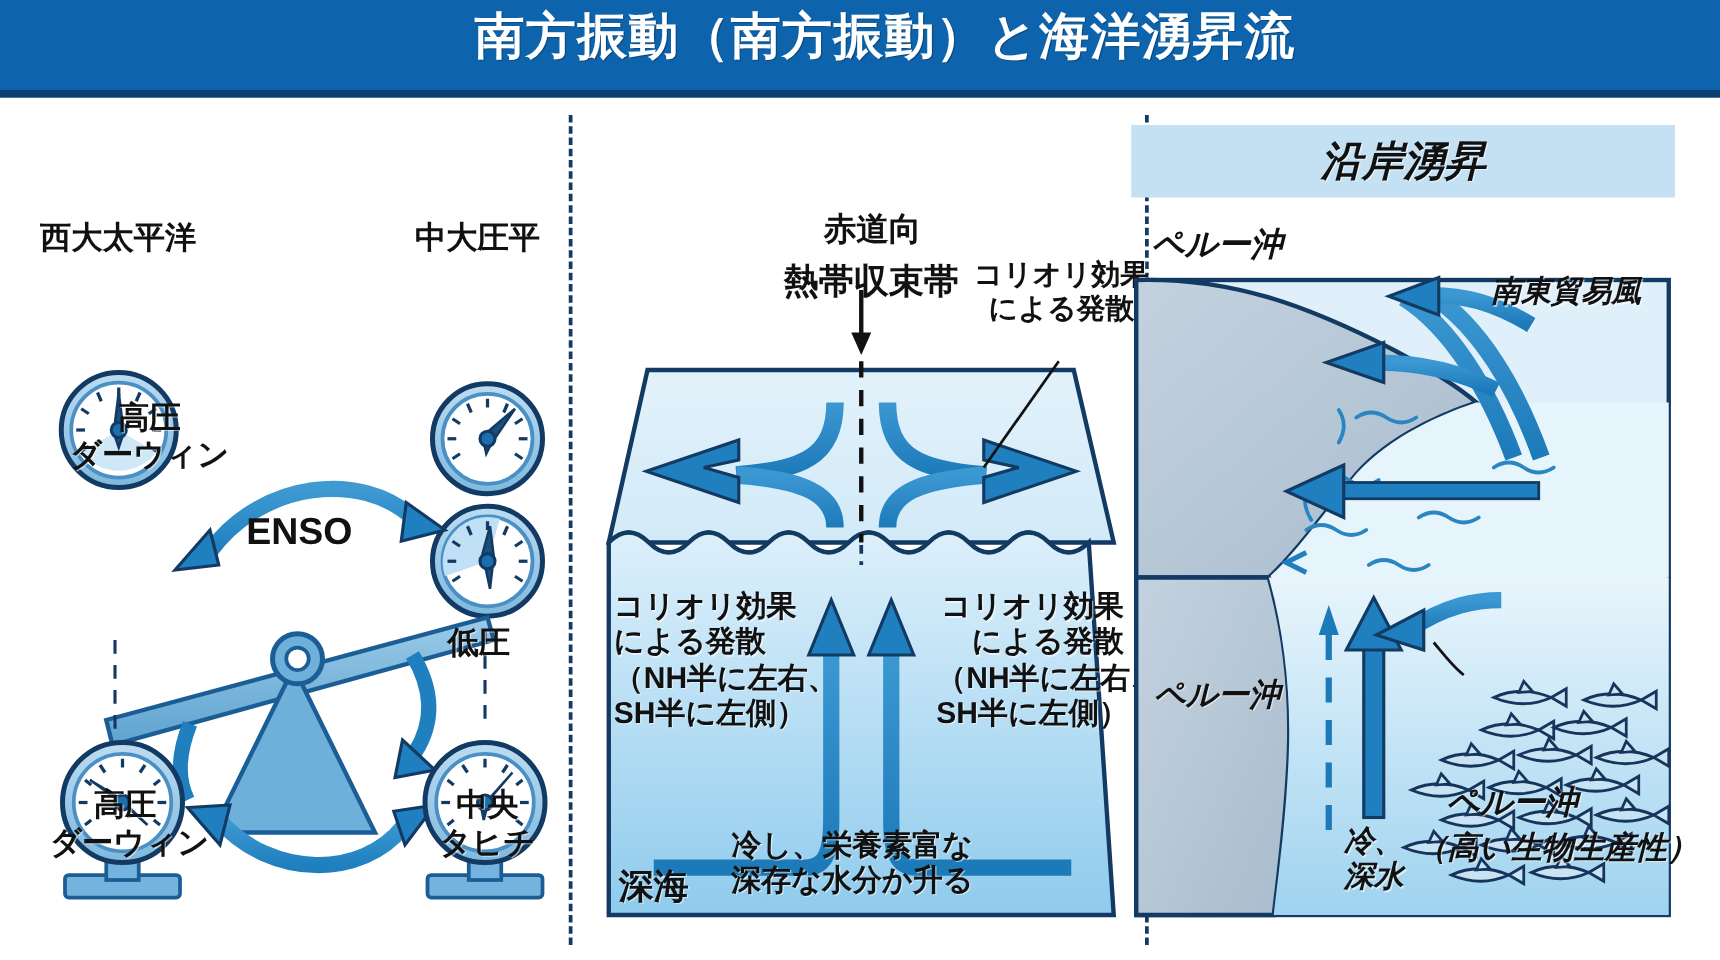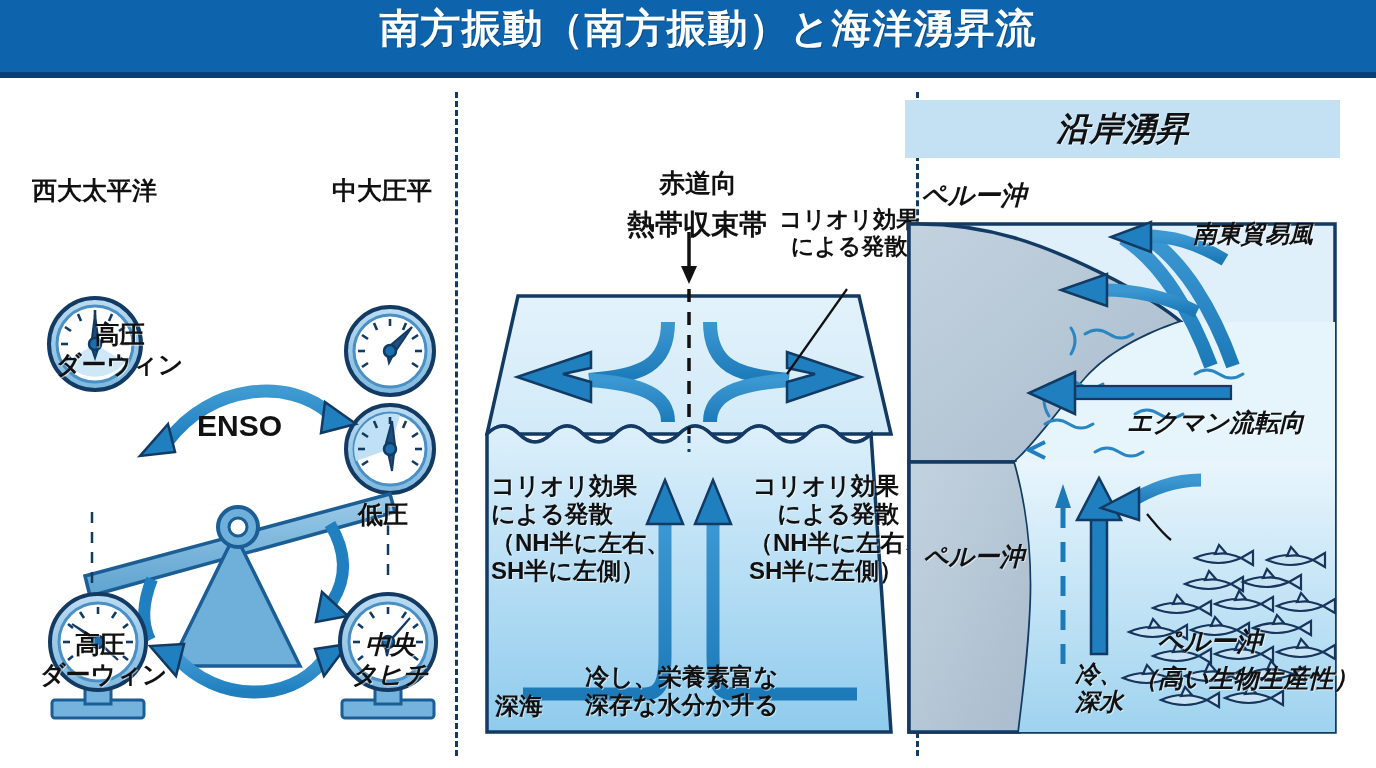--- a/index.html
+++ b/index.html
@@ -198,21 +198,21 @@
     </svg>
 
     <div class="lbl" style="left:32px;top:92px;font-size:25px;">西大太平洋</div>
     <div class="lbl" style="left:332px;top:92px;font-size:25px;">中大圧平</div>
     <div class="lbl" style="left:56px;top:236px;font-size:25px;text-align:center;">高圧
 ダーウィン</div>
     <div class="lbl" style="left:197px;top:324px;font-size:30px;">ENSO</div>
     <div class="lbl" style="left:358px;top:416px;font-size:25px;">低圧</div>
     <div class="lbl" style="left:40px;top:546px;font-size:25px;text-align:center;width:120px;">高圧
 ダーウィン</div>
-    <div class="lbl" style="left:330px;top:546px;font-size:25px;text-align:center;width:120px;font-style:italic;">中央
+    <div class="lbl" style="left:330px;top:546px;font-size:25px;text-align:center;width:120px;">中央
 タヒチ</div>
   </div>
 
   <div class="panel" id="panel-mid">
 
     <svg class="stage" width="455" height="684" viewBox="0 0 455 684">
       <defs>
         <linearGradient id="gSky" x1="0" y1="0" x2="0" y2="1">
           <stop offset="0" stop-color="#e2f2fb"></stop>
             <stop offset="1" stop-color="#d2eaf8"></stop>
@@ -270,21 +270,21 @@
     <div class="lbl" style="left:318px;top:122px;font-size:23px;text-align:center;">コリオリ効果
 による発散</div>
     <div class="lbl" style="left:30px;top:388px;font-size:24px;">コリオリ効果
 による発散
 （NH半に左右、
 SH半に左側）</div>
     <div class="lbl" style="left:288px;top:388px;font-size:24px;text-align:right;width:150px;">コリオリ効果
 による発散
 （NH半に左右、
 SH半に左側）</div>
-    <div class="lbl" style="left:34px;top:608px;font-size:24px;">深海</div>
+    <div class="lbl" style="left:34px;top:608px;font-size:28px;">深海</div>
     <div class="lbl" style="left:124px;top:579px;font-size:24px;text-align:center;">冷し、栄養素富な
 深存な水分か升る</div>
   </div>
 
   <div class="panel" id="panel-right">
     <div class="panelhead">沿岸湧昇</div>
 
     <svg class="stage" width="455" height="684" viewBox="0 0 455 684">
       <defs>
         <linearGradient id="gLand" x1="0" y1="0" x2="1" y2="1">
@@ -447,21 +447,20 @@
         <g transform="translate(300,474)">
           <path d="M 0 0 q 22 -10 46 0 q -22 10 -46 0 Z"></path>
           <path d="M 46 0 l 12 -7 l 0 14 Z"></path>
           <path d="M 20 -4 l 4 -9 l 7 8 Z"></path>
         </g>
       </g>
     </svg>
 
     <div class="lbl" style="left:26px;top:96px;font-size:26px;">ペルー沖</div>
     <div class="lbl" style="left:298px;top:136px;font-size:24px;">南東貿易風</div>
-    <div class="lbl" style="left:232px;top:324px;font-size:25px;">エクマン流転向</div>
     <div class="lbl" style="left:28px;top:458px;font-size:25px;">ペルー沖</div>
     <div class="lbl" style="left:180px;top:576px;font-size:24px;">冷、
 深水</div>
     <div class="lbl" style="left:262px;top:542px;font-size:26px;">ペルー沖</div>
     <div class="lbl" style="left:238px;top:580px;font-size:25px;">（高い生物生産性）</div>
   </div>
 
 </div>
 
 </body></html>

